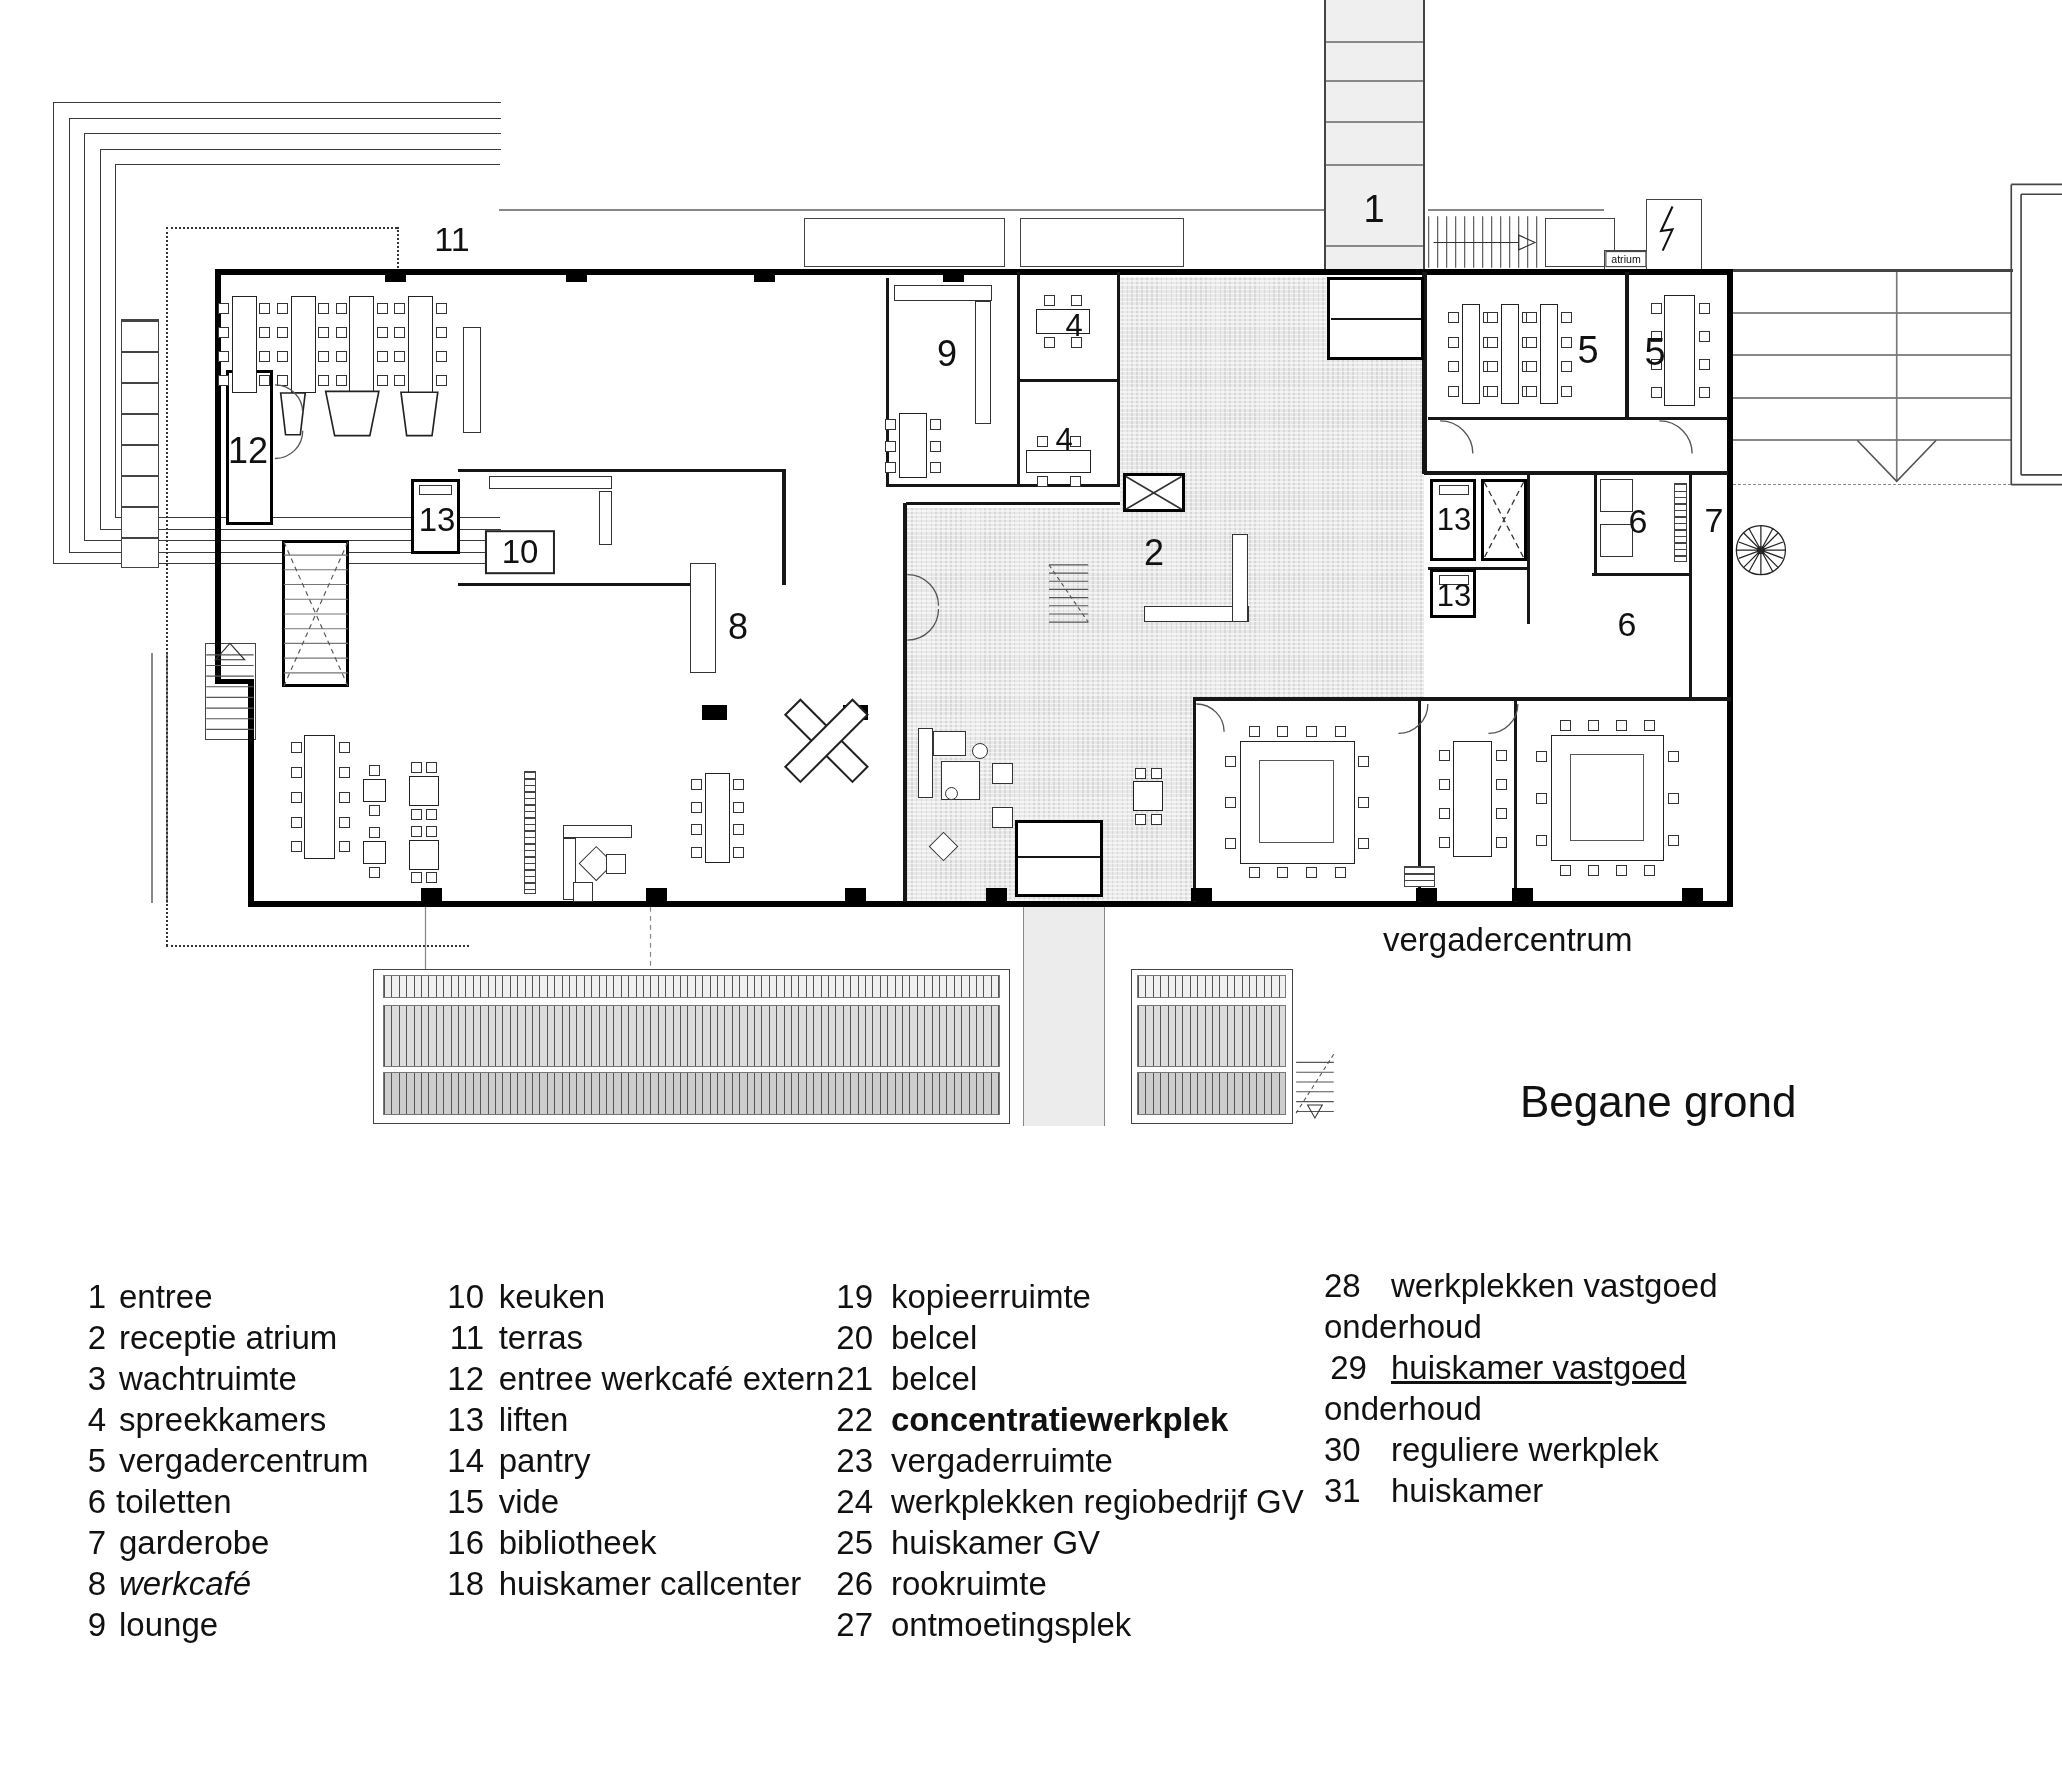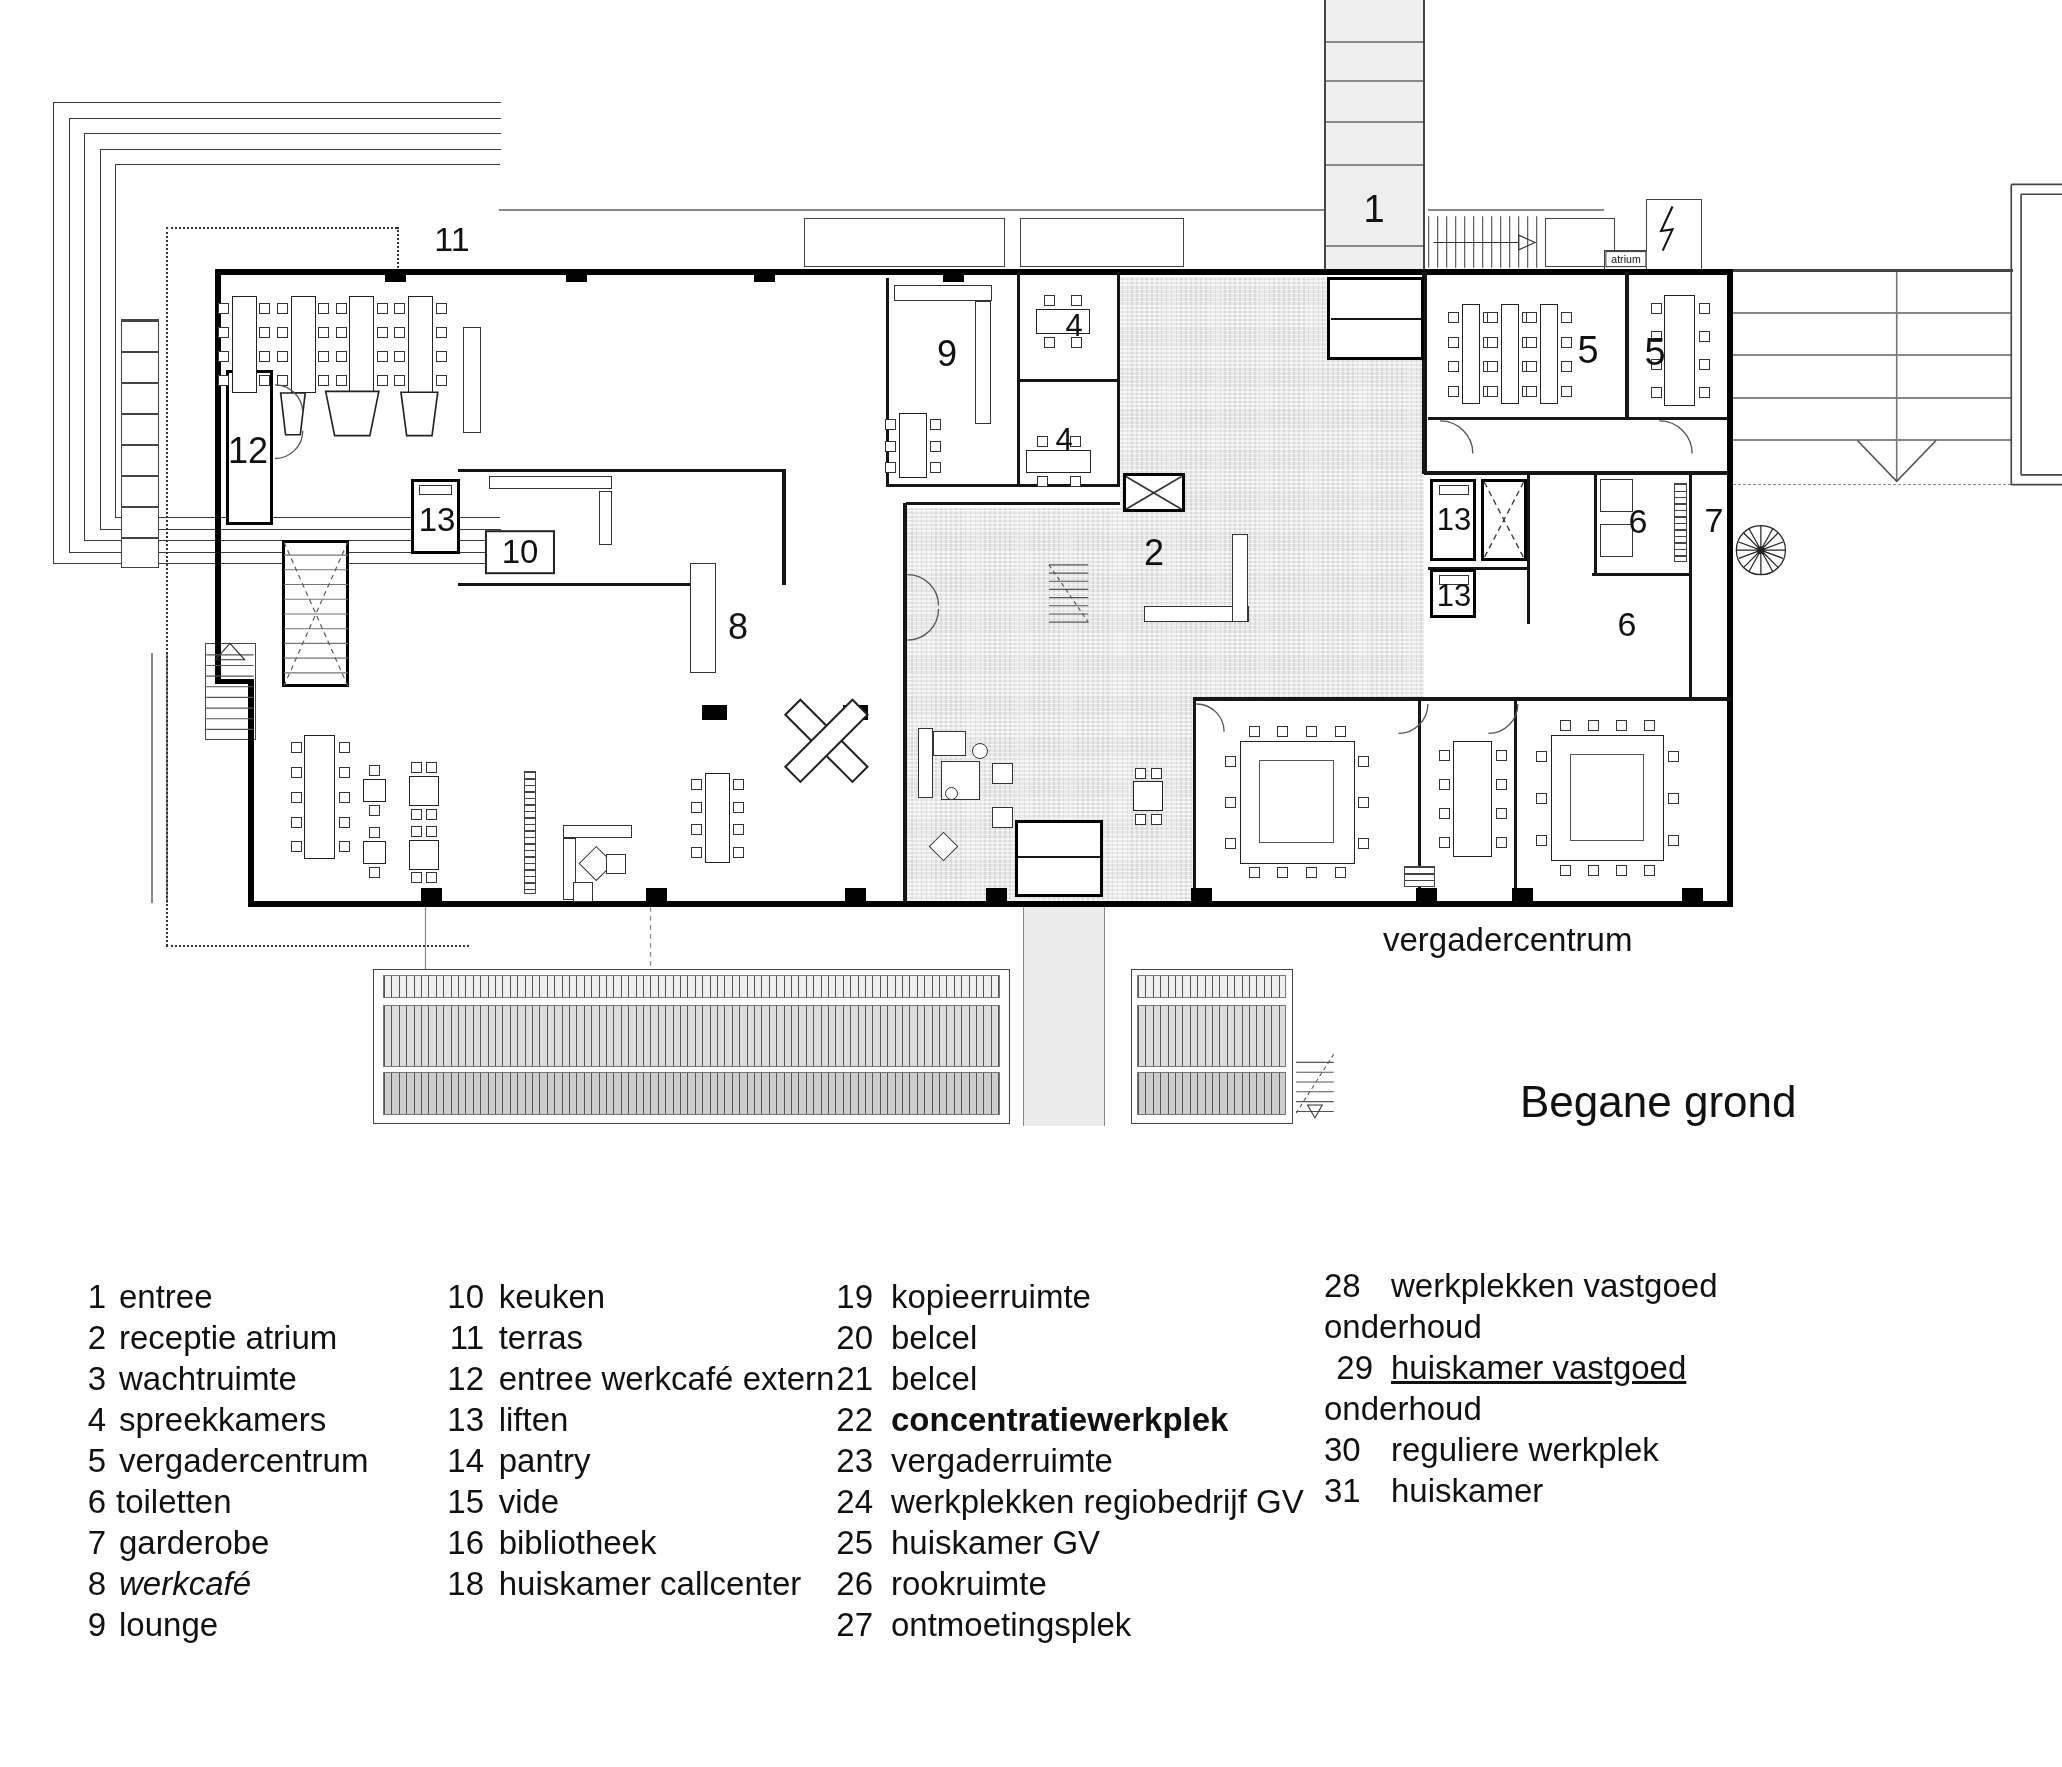--- a/index.html
+++ b/index.html
@@ -580,21 +580,21 @@
       <div class="legend-col" style="left: 1324px; top: 1267px;">
         <div class="legend-row">
           <span class="legend-num" style="width: 49px; text-align: left;">28</span>
           <span class="legend-lbl" style="margin-left: 18px;">werkplekken vastgoed</span>
         </div>
         <div class="legend-row">
           <span class="legend-num" style="width: 0px; text-align: left;"></span>
           <span class="legend-lbl" style="margin-left: 0px;">onderhoud</span>
         </div>
         <div class="legend-row">
-          <span class="legend-num" style="width: 49px; text-align: right;">29</span>
+          <span class="legend-num" style="width: 49px; text-align: center;">29</span>
           <span class="legend-lbl" style="margin-left: 18px; text-decoration: underline;">huiskamer vastgoed</span>
         </div>
         <div class="legend-row">
           <span class="legend-num" style="width: 0px; text-align: left;"></span>
           <span class="legend-lbl" style="margin-left: 0px;">onderhoud</span>
         </div>
         <div class="legend-row">
           <span class="legend-num" style="width: 49px; text-align: left;">30</span>
           <span class="legend-lbl" style="margin-left: 18px;">reguliere werkplek</span>
         </div>

